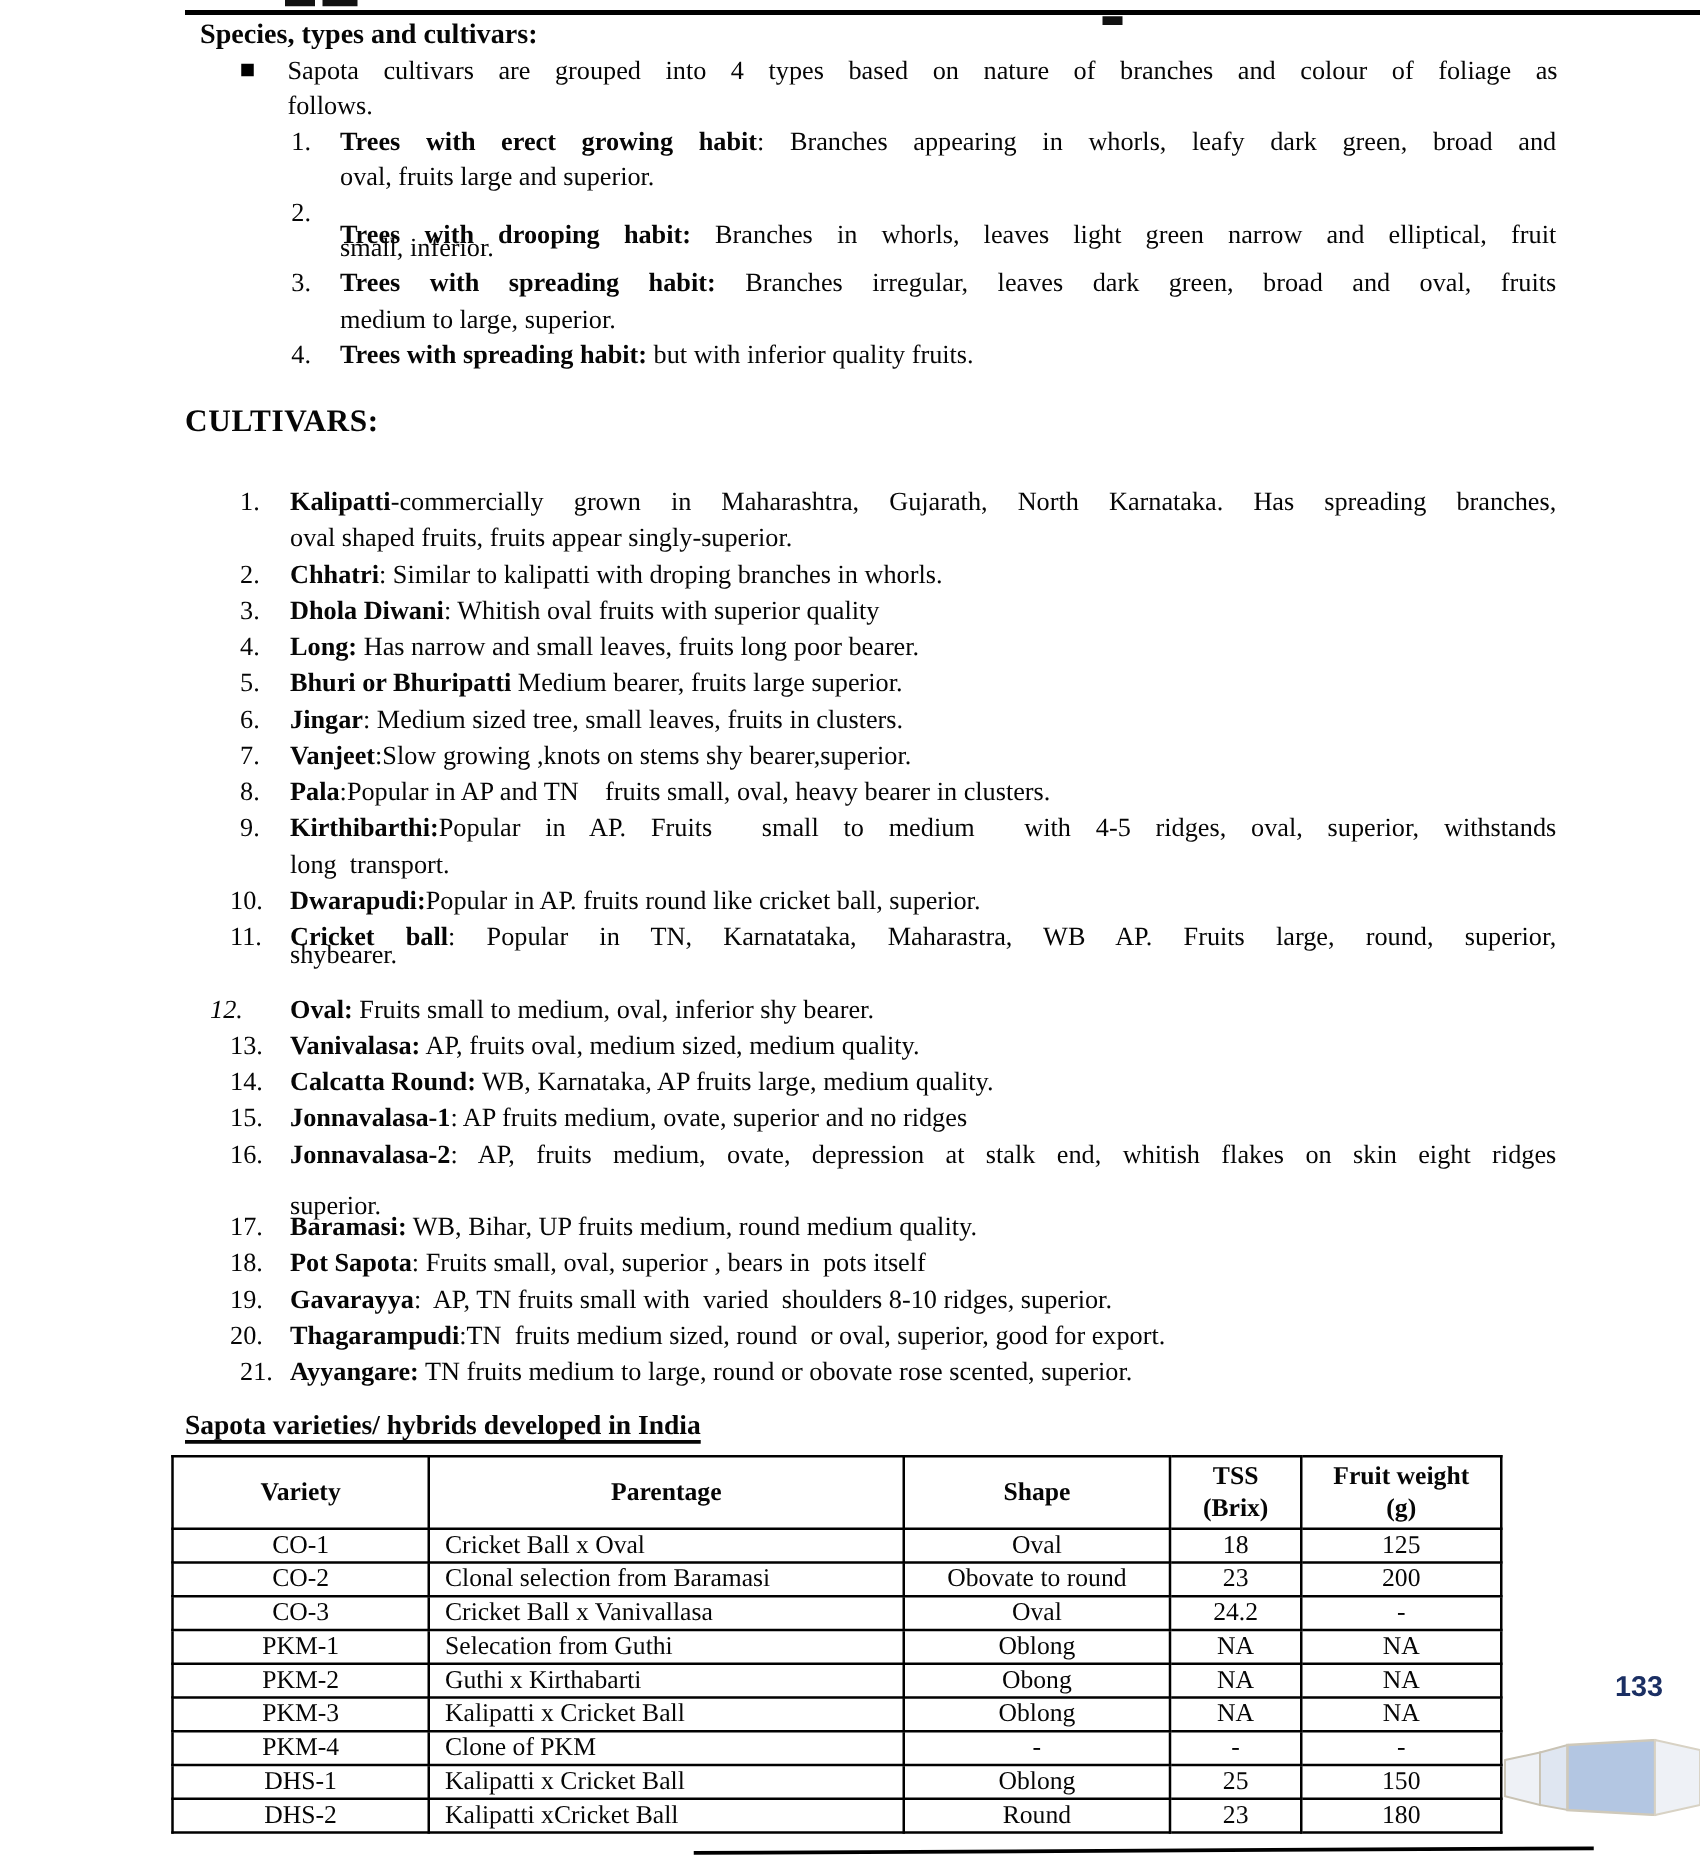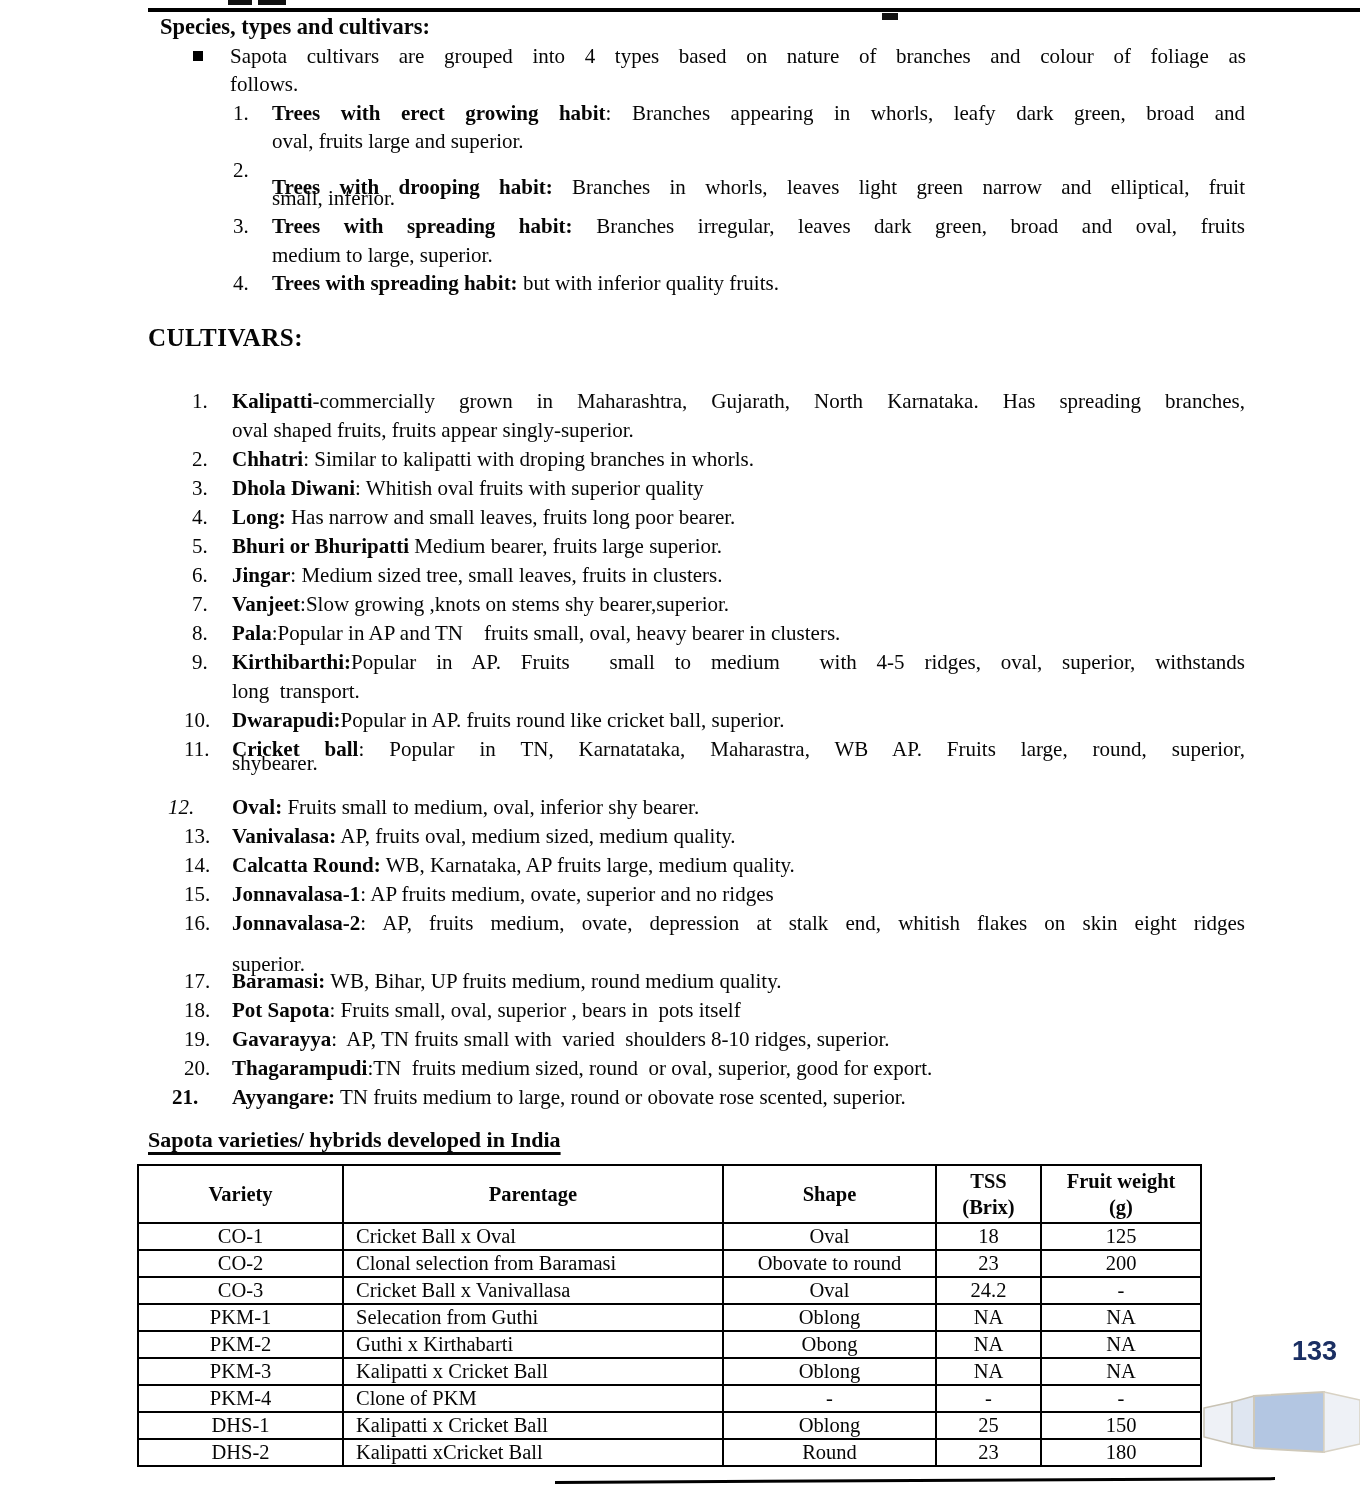--- a/index.html
+++ b/index.html
@@ -15,21 +15,21 @@
   #heading{position:absolute;left:160px;top:14px;font-size:22.5px;font-weight:700;}
   #cultivars-heading{position:absolute;left:148px;top:324px;font-size:25px;font-weight:700;letter-spacing:.5px;}
   #table-title{position:absolute;left:148px;top:1127px;font-size:22px;font-weight:700;
                text-decoration:underline;text-decoration-thickness:2.5px;text-underline-offset:5px;}
   #vtable{position:absolute;left:137px;top:1164px;width:1063px;border-collapse:collapse;table-layout:fixed;}
   #vtable th,#vtable td{border:2.5px solid #000;font-size:20.5px;text-align:center;padding:0;overflow:hidden;}
   #vtable th{font-weight:700;height:56px;line-height:26px;}
   #vtable td{height:25px;border-radius:10px;}
   #vtable td.pl{text-align:left;padding-left:12px;}
   #page-number{position:absolute;left:1292px;top:1336px;font-family:"Liberation Sans",sans-serif;
-               font-size:27px;font-weight:600;}
+               font-size:23px;font-weight:600;}
   #box-icon{position:absolute;left:1202px;top:1391px;}
 </style>
 </head>
 <body>
 
 <div id="page">
 
   <div class="artifact" style="left:228px;top:0;width:24px;height:5px;"></div>
   <div class="artifact" style="left:258px;top:0;width:28px;height:5px;"></div>
   <div class="rule" style="left:148px;top:8px;width:1212px;height:4px;"></div>
@@ -94,21 +94,21 @@
       <div class="line just" style="top: 909px; left: 232px; width: 1013px;"><span class="bold">Jonnavalasa-2</span>: AP, fruits medium, ovate, depression at stalk end, whitish flakes on skin eight ridges</div>
       <div class="line" style="top: 938px; left: 232px; width: 1013px; margin-top: 12px;">superior.</div>
       <div class="num" style="top: 967px; left: 184px;">17.</div>
       <div class="line" style="top: 967px; left: 232px; width: 1013px;"><span class="bold">Baramasi:</span> WB, Bihar, UP fruits medium, round medium quality.</div>
       <div class="num" style="top: 996px; left: 184px;">18.</div>
       <div class="line" style="top: 996px; left: 232px; width: 1013px;"><span class="bold">Pot Sapota</span>: Fruits small, oval, superior , bears in  pots itself</div>
       <div class="num" style="top: 1025px; left: 184px;">19.</div>
       <div class="line" style="top: 1025px; left: 232px; width: 1013px;"><span class="bold">Gavarayya</span>:  AP, TN fruits small with  varied  shoulders 8-10 ridges, superior.</div>
       <div class="num" style="top: 1054px; left: 184px;">20.</div>
       <div class="line" style="top: 1054px; left: 232px; width: 1013px;"><span class="bold">Thagarampudi</span>:TN  fruits medium sized, round  or oval, superior, good for export.</div>
-      <div class="num" style="top: 1083px; left: 172px; font-weight: bold;">21.</div>
+      <div class="num" style="top: 1083px; left: 192px;">21.</div>
       <div class="line" style="top: 1083px; left: 232px; width: 1013px;"><span class="bold">Ayyangare:</span> TN fruits medium to large, round or obovate rose scented, superior.</div>
     </div>
 
   <div id="table-title">Sapota varieties/ hybrids developed in India</div>
 
   <table id="vtable">
     <colgroup>
       <col style="width:205px">
         <col style="width:380px">
         <col style="width:213px">

